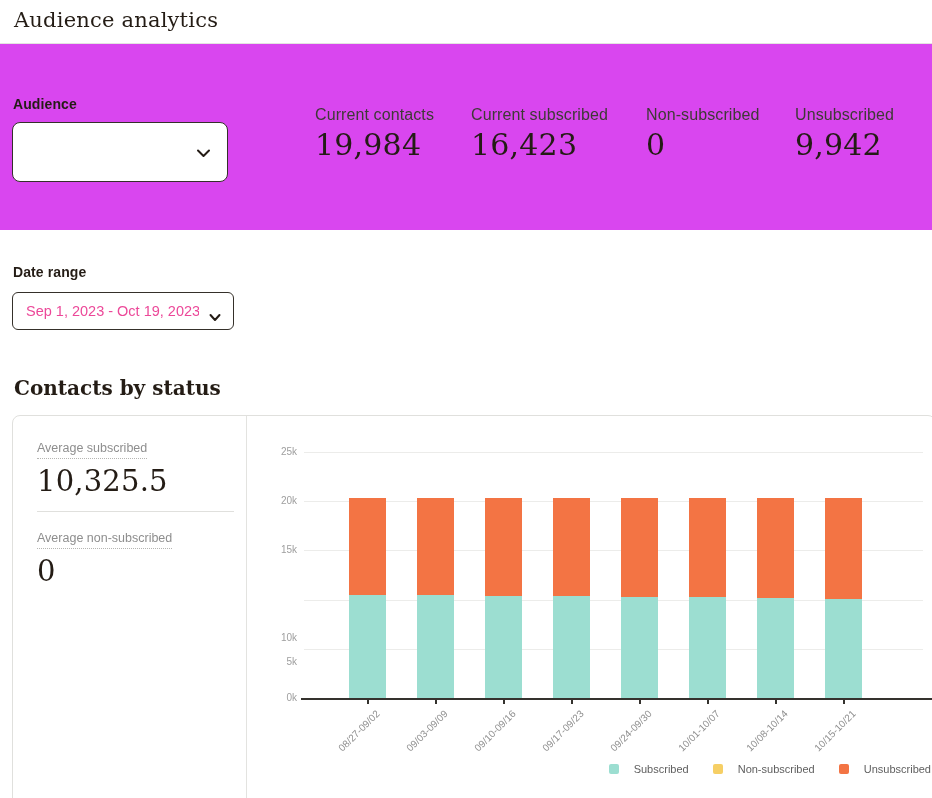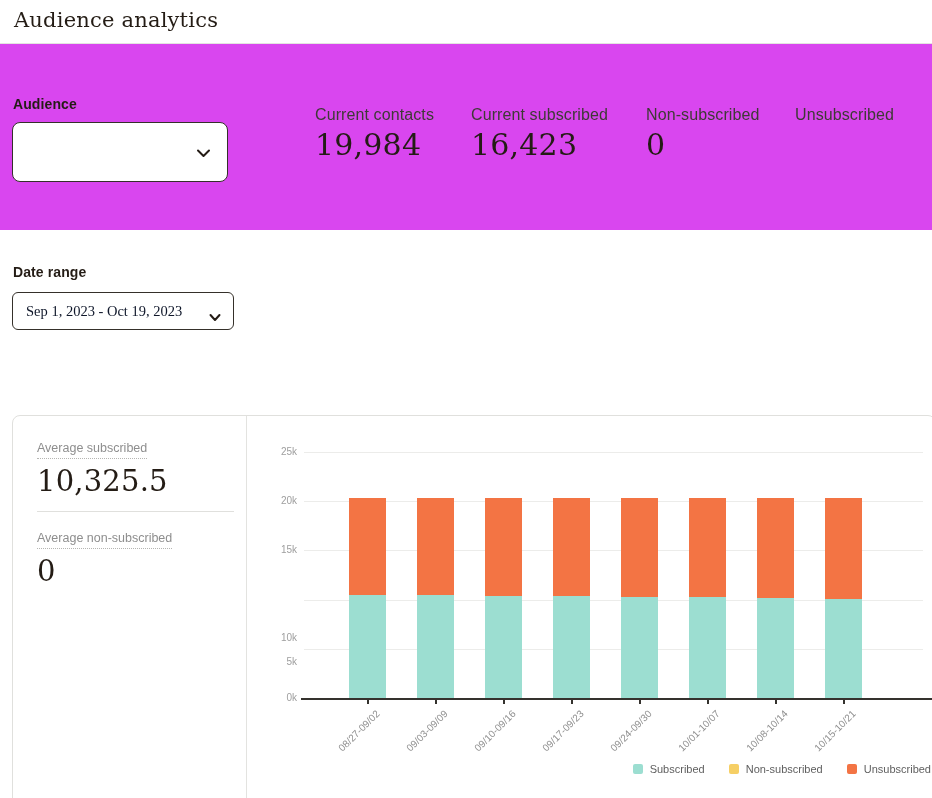--- a/index.html
+++ b/index.html
@@ -31,21 +31,21 @@
   .audience-panel .field-label { position: absolute; left: 13px; top: 52px; }
   .select {
     position: absolute; background: #ffffff; border: 1px solid #35302A;
     display: flex; align-items: center; cursor: pointer;
   }
   .select-audience {
     left: 12px; top: 78px; width: 216px; height: 60px;
     border-radius: 8px; padding: 0 40px 0 14px;
   }
   .select-audience .chevron { position: absolute; right: 16px; top: 23px; }
-  .select-value { font-size: 15px; color: #0f172a; white-space: nowrap; overflow: hidden; font-family: Liberation Serif, serif; }
+  .select-value { font-size: 15px; color: #ec4899; white-space: nowrap; overflow: hidden; }
 
   .stat { position: absolute; top: 62px; }
   .stat-label { font-size: 16px; color: #3E3A35; letter-spacing: 0.1px; }
   .stat-value {
     font-family: "DejaVu Serif", "Liberation Serif", serif;
     font-size: 30px; font-weight: 500; color: #241C15; margin-top: 3px;
     letter-spacing: 0.2px;
   }
 
   
@@ -94,21 +94,21 @@
   .xtick { position: absolute; width: 2px; height: 6px; background: #35322E; }
   .xtick-label {
     position: absolute; width: 96px; text-align: right;
     font-size: 10px; color: #8F8F8F; white-space: nowrap;
     transform: rotate(-45deg); transform-origin: 100% 0;
   }
   .legend {
     position: absolute; right: 4px; top: 347px;
     display: flex; align-items: center; gap: 24px;
   }
-  .legend-item { display: flex; align-items: center; gap: 7px; cursor: pointer; }
+  .legend-item { display: flex; align-items: center; gap: 15px; cursor: pointer; }
   .legend-swatch { width: 10px; height: 10px; border-radius: 2px; }
   .legend-label { font-size: 11px; color: #5F5F5F; }
 </style>
 </head>
 <body>
 
 <div class="page">
 
   <h1 class="page-title">Audience analytics</h1>
   <div class="title-divider"></div>
@@ -132,33 +132,35 @@
     <div class="stat" style="left:471px">
       <div class="stat-label">Current subscribed</div>
       <div class="stat-value">16,423</div>
     </div>
     <div class="stat" style="left:646px">
       <div class="stat-label">Non-subscribed</div>
       <div class="stat-value">0</div>
     </div>
     <div class="stat" style="left:795px">
       <div class="stat-label">Unsubscribed</div>
+      <div class="stat-value">9,942</div>
     </div>
   </section>
 
   <div class="field-label date-label">Date range</div>
   <div class="select select-date" role="button">
     <span class="select-value">Sep 1, 2023 - Oct 19, 2023</span>
     <span class="chevron">
       <svg width="12" height="9" viewBox="0 0 12 9">
           <path d="M1.5 2 L6 7 L10.5 2" fill="none" stroke="#241C15" stroke-width="2" stroke-linecap="round" stroke-linejoin="round"></path>
         </svg>
     </span>
   </div>
 
+  <h2 class="section-title">Contacts by status</h2>
 
   <div class="chart-card">
     <aside class="summary-panel">
       <div>
         <span class="summary-label">Average subscribed</span>
         <div class="summary-value">10,325.5</div>
       </div>
       <hr class="summary-divider">
       <div>
         <span class="summary-label">Average non-subscribed</span>

